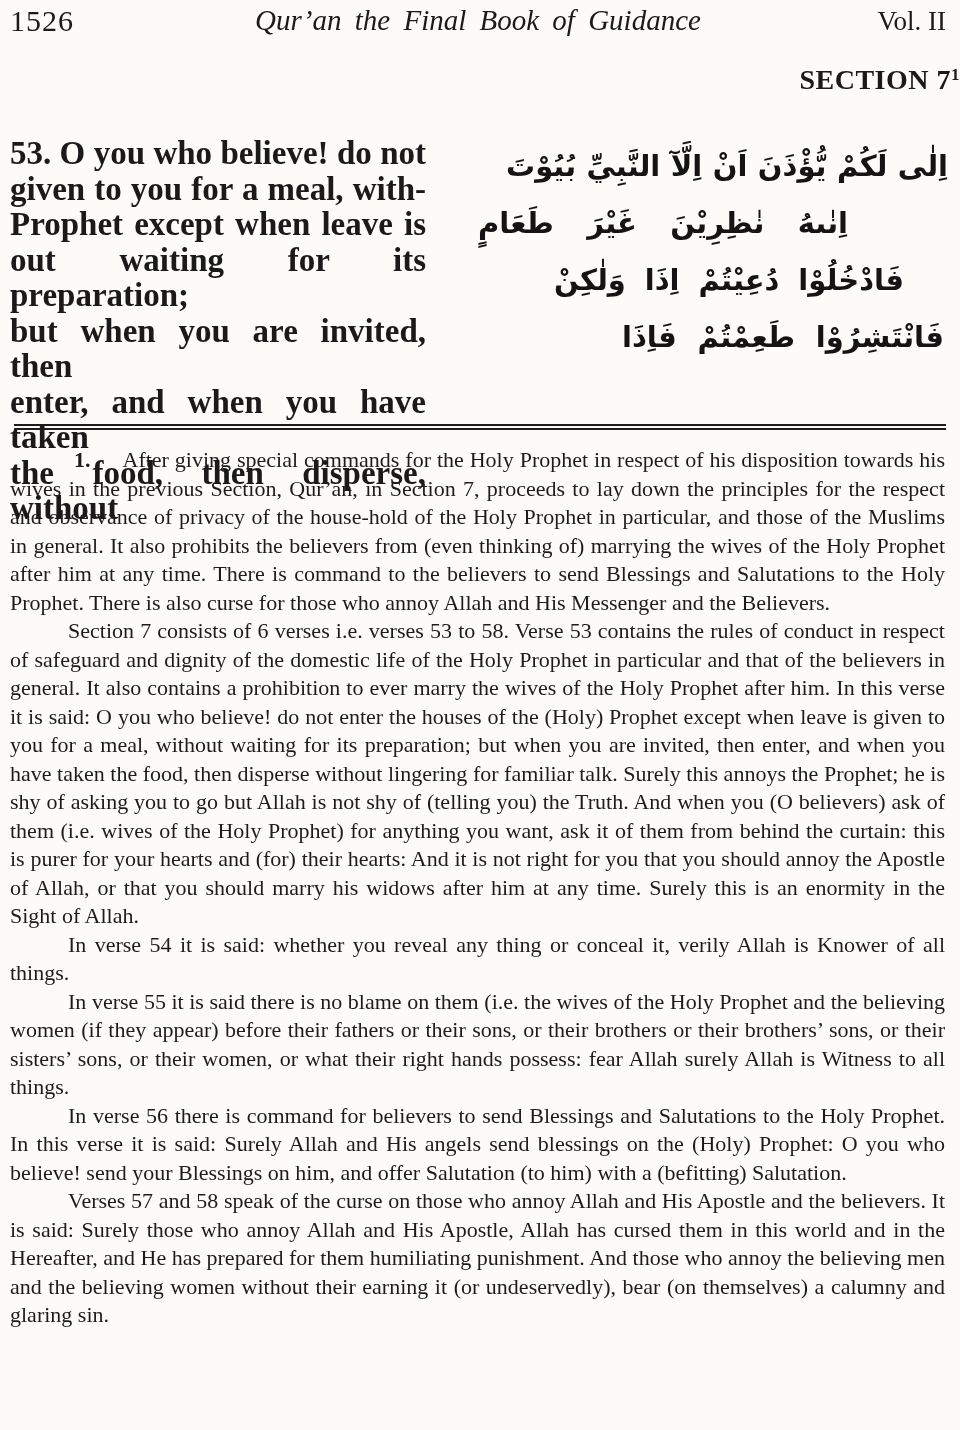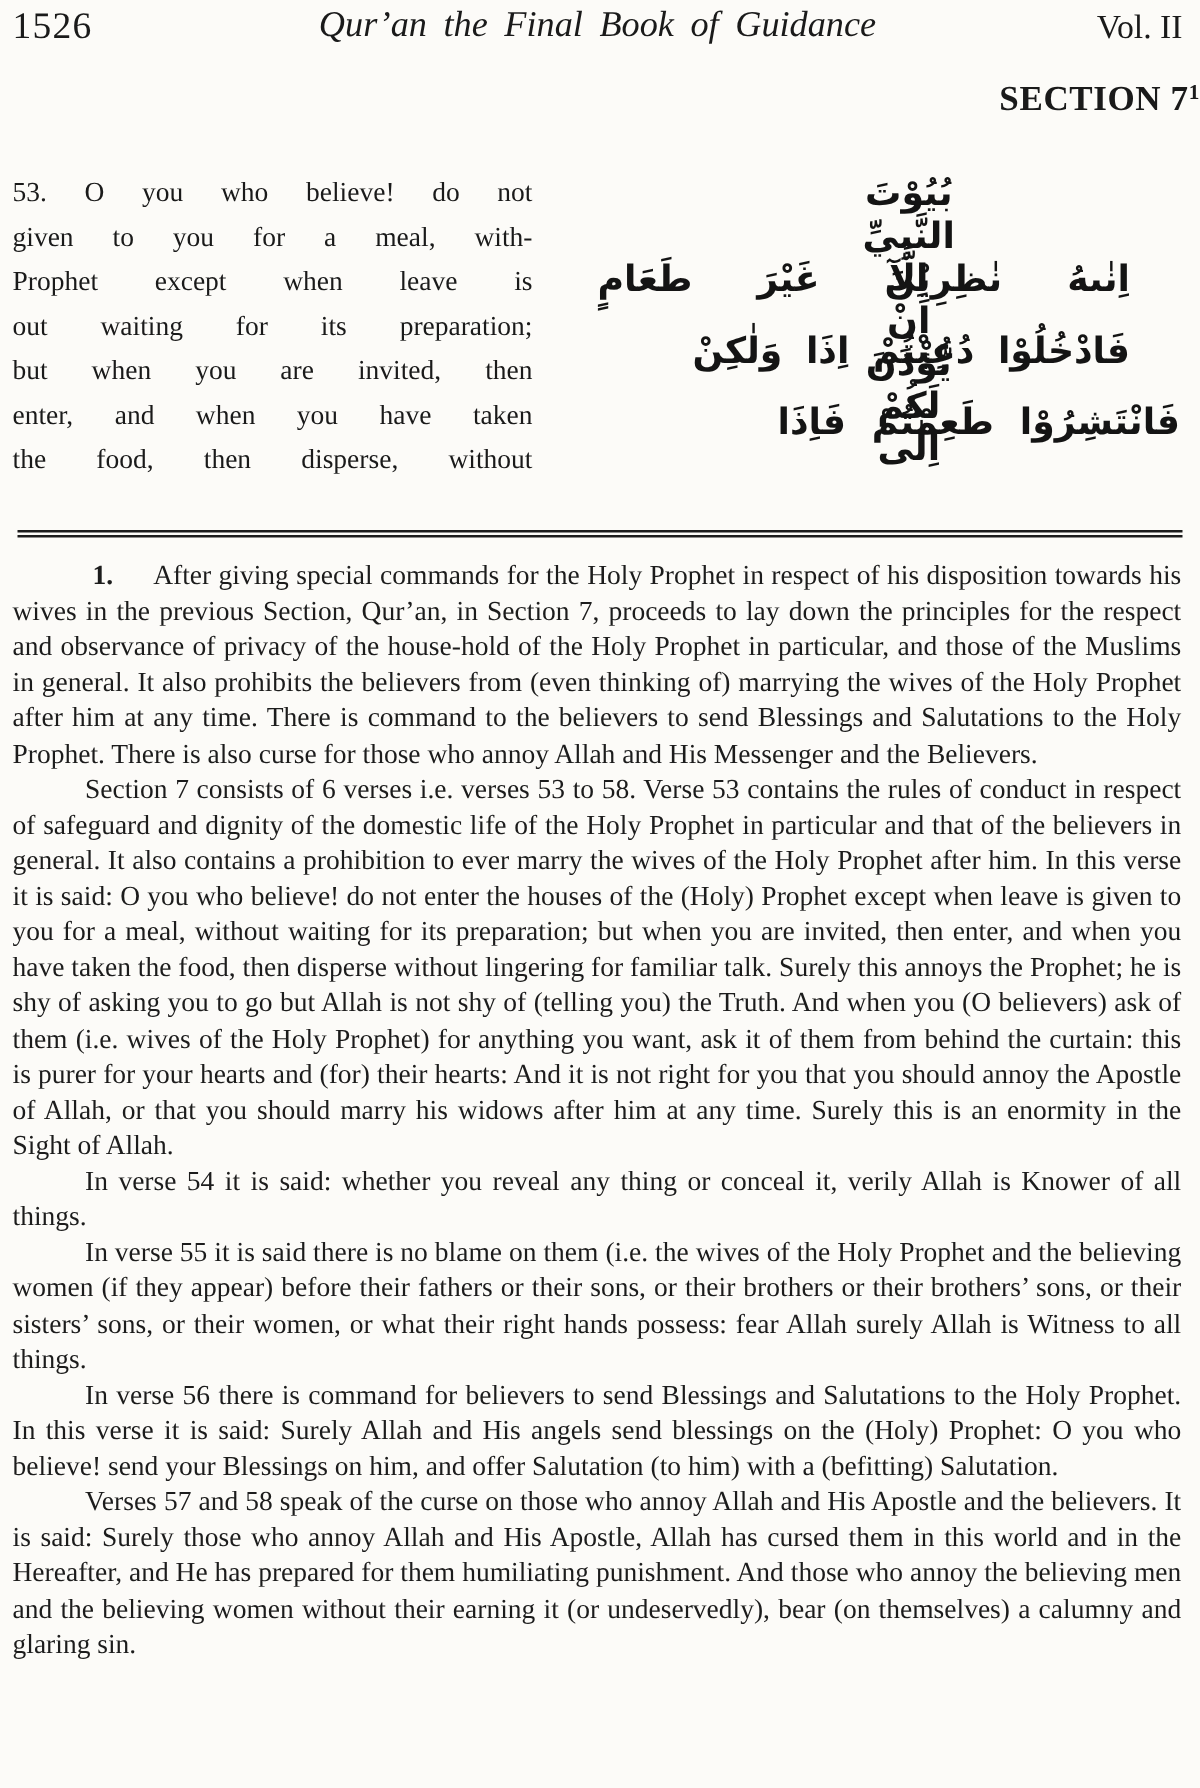--- a/index.html
+++ b/index.html
@@ -54,22 +54,22 @@
 
   
   .verse-block {
     position: absolute;
     top: 136px; left: 10px; right: 12px;
     display: flex;
     justify-content: space-between;
   }
   .verse-en { width: 416px; }
   .ev-line {
-    font-weight: normal;
-    font-size: 22px;
+    font-weight: bold;
+    font-size: 33px;
     line-height: 35.5px;
     text-align: justify;
     text-align-last: justify;
     white-space: normal;
   }
   .verse-ar {
     width: 470px;
     padding-top: 1px;
   }
   .ar-line {
@@ -78,22 +78,22 @@
     justify-content: space-between;
     align-items: center;
     height: 57px;
     font-family: "DejaVu Sans", sans-serif;
     font-weight: bold;
     font-size: 29px;
     color: #141414;
   }
   .ar-line span { white-space: nowrap; }
   .ar-l1 { margin-left: 20px; margin-right: 2px; }
-  .ar-l2 { margin-left: 28px; margin-right: 0; flex-direction: column; }
-  .ar-l3 { margin-left: 0;  margin-right: 44px; text-align: center; }
+  .ar-l2 { margin-left: 28px; margin-right: 0; }
+  .ar-l3 { margin-left: 0;  margin-right: 100px; text-align: center; }
   .ar-l4 { margin-left: 76px; margin-right: 44px; }
   .ar-l5 { margin-left: 144px; margin-right: 4px; }
 
   
   .rule {
     position: absolute;
     top: 424px; left: 14px; right: 14px;
     height: 6px;
     border-top: 2px solid #1c1c1c;
     border-bottom: 2px solid #1c1c1c;

